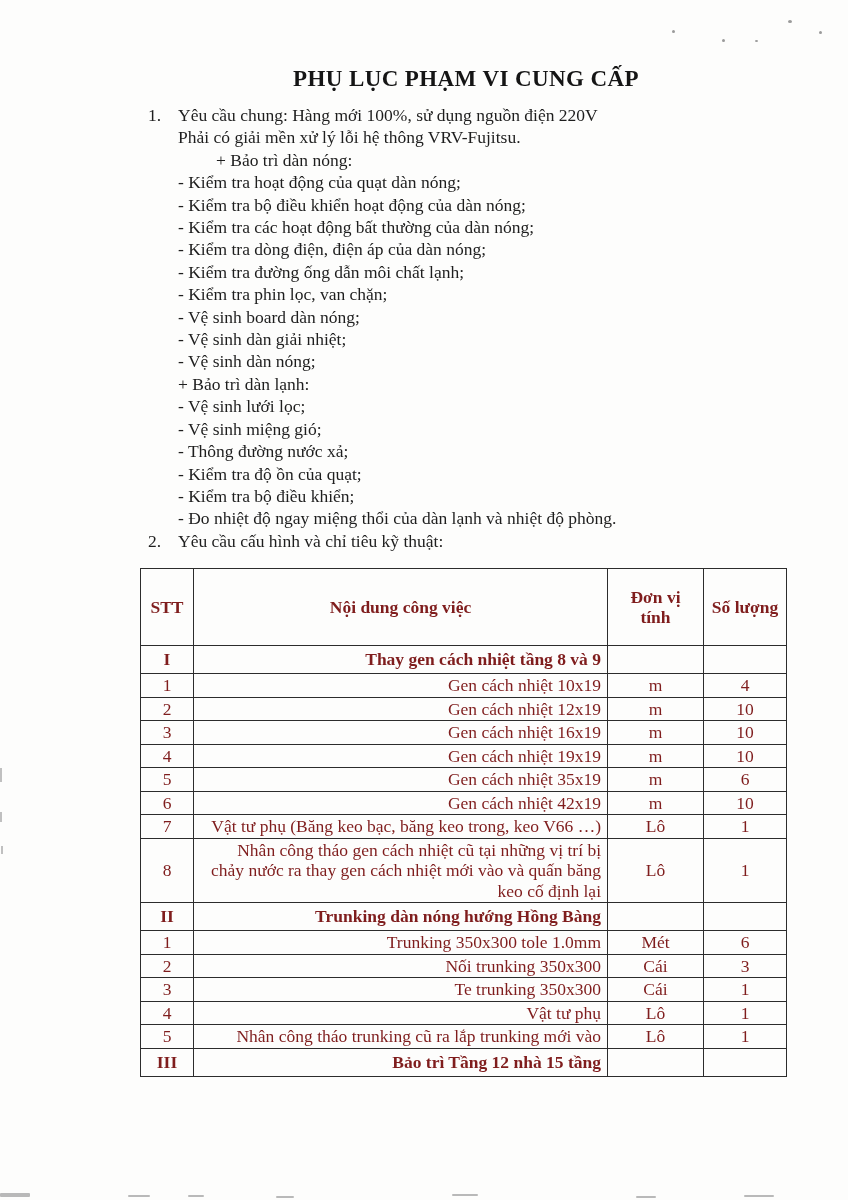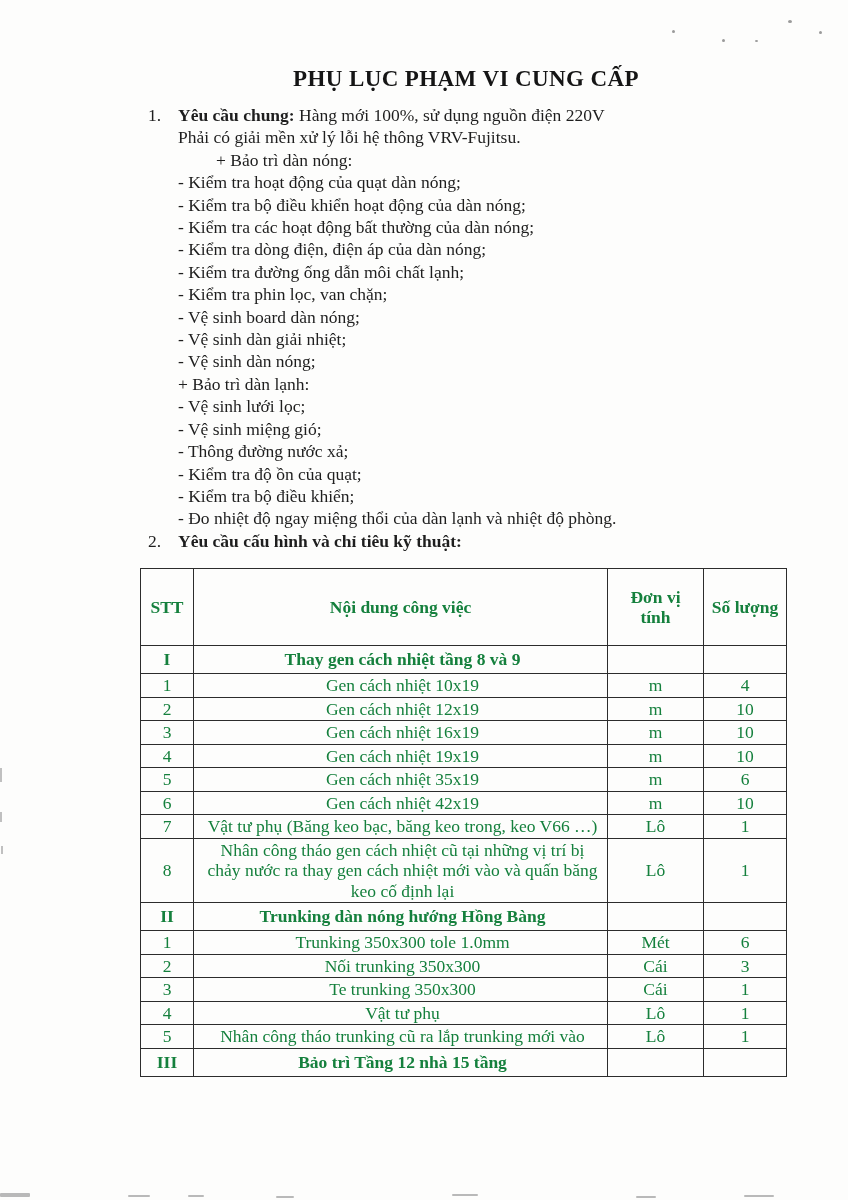--- a/index.html
+++ b/index.html
@@ -23,45 +23,45 @@
     letter-spacing:0.4px;
     color:#151515;
   }
   .sect { display:flex; }
   .sect .num {
     width:30px; flex:0 0 30px;
     font-size:17.5px; line-height:22.4px;
   }
   .sect .s-body { flex:1; }
   p { margin:0; font-size:17.5px; line-height:22.4px; }
-  .bold { font-weight:bold; }
+  .bold { font-weight:normal; }
   .glabel { }
   .glabel.indent { padding-left:38px; }
   .supply-table {
     position:absolute; left:140px; top:568px;
     width:646px;
     border-collapse:collapse;
     table-layout:fixed;
     font-size:17.5px;
-    color:#15803d;
+    color:#7f1d1d;
   }
   .supply-table col.c1 { width:53px; }
   .supply-table col.c2 { width:414px; }
   .supply-table col.c3 { width:96px; }
   .supply-table col.c4 { width:83px; }
   .supply-table th, .supply-table td {
     border:1.4px solid #2c2c2c;
     padding:1px 6px;
     line-height:20.5px;
     vertical-align:middle;
   }
   .supply-table thead tr { height:77px; }
   .supply-table th { font-weight:bold; text-align:center; }
   .supply-table td.c-center { text-align:center; }
-  .supply-table td.c-content { text-align:center; padding-left:10px; }
+  .supply-table td.c-content { text-align:right; padding-left:10px; }
   .supply-table tbody tr { height:23px; }
   .supply-table tbody tr.section-row { height:28px; }
   .supply-table tbody tr.section-row td { font-weight:bold; }
   
   .artifact { position:absolute; background:#9a9a9a; border-radius:50%; }
   .smudge { position:absolute; background:#b9b9b9; border-radius:1px; }
   .edge-dash { position:absolute; background:#c0c0c0; }
 </style>
 </head>
 <body>

